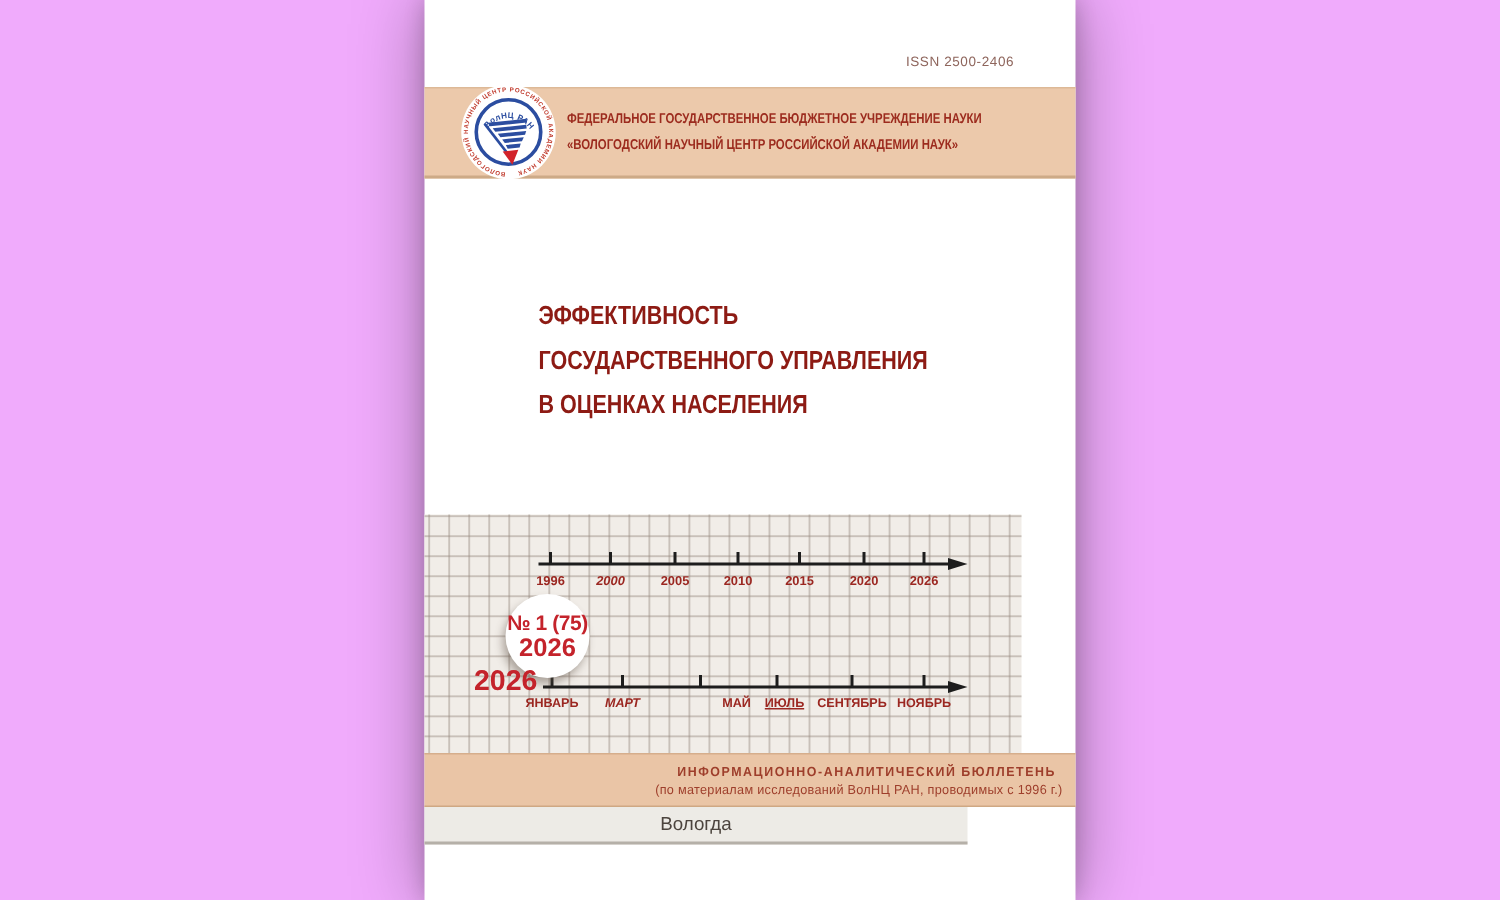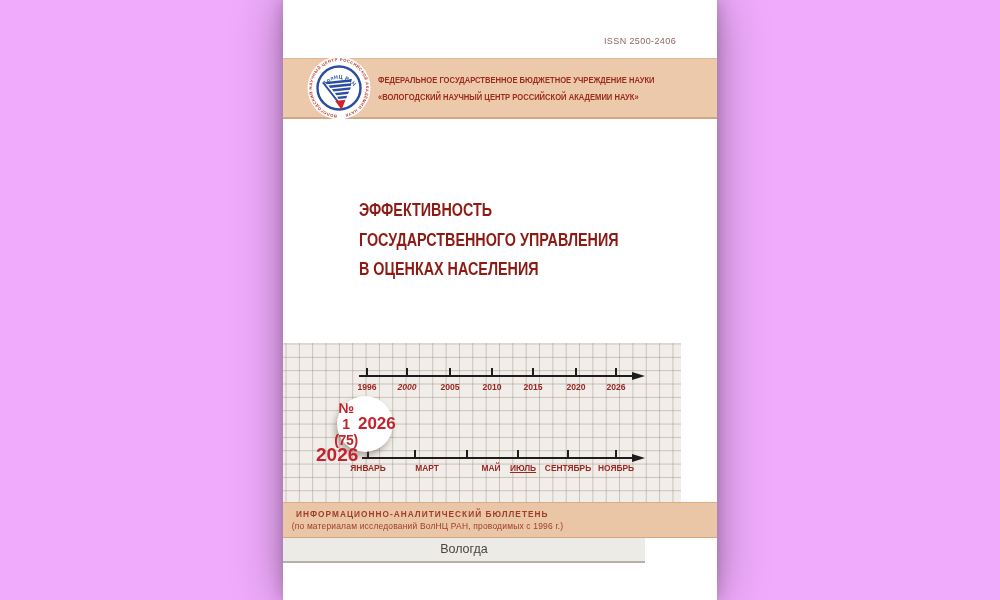--- a/index.html
+++ b/index.html
@@ -25,28 +25,28 @@
   .tl-line{position:absolute;height:1.6px;background:#1d1d1d;}
   .tl-arrow{position:absolute;width:0;height:0;border-left:13px solid #1d1d1d;
             border-top:4px solid transparent;border-bottom:4px solid transparent;}
   .tick{position:absolute;width:1.6px;height:8px;background:#1d1d1d;}
   .yl{position:absolute;transform:translateX(-50%);font-weight:bold;font-size:8.6px;
       color:#9b2721;white-space:nowrap;top:39px;}
   .ml{position:absolute;transform:translateX(-50%);font-weight:bold;font-size:8.4px;
       color:#9b2721;white-space:nowrap;top:120px;}
   .badge{position:absolute;left:54px;top:53px;width:56px;height:56px;border-radius:50%;
          background:#ffffff;box-shadow:-2px 4px 6px rgba(90,78,66,.45);
-         display:flex;flex-direction:row;align-items:center;justify-content:center;
+         display:flex;flex-direction:column;align-items:center;justify-content:center;
          color:#c4232b;font-weight:bold;text-align:center;}
   .badge .b1{font-size:14px;letter-spacing:-.3px;line-height:16px;}
   .badge .b2{font-size:17px;line-height:18px;}
   .edition-year{position:absolute;left:33px;top:101px;font-size:19px;font-weight:bold;color:#c4232b;}
   .info-band{position:absolute;left:0;top:502px;width:434px;height:36px;background:#eac5a6;
              border-top:1px solid #d6ae8c;border-bottom:1px solid #cfa883;box-sizing:border-box;
-             color:#9e3e2b;text-align:left;}
+             color:#9e3e2b;text-align:right;}
   .info-band .l1{margin-top:6px;font-weight:bold;font-size:8.8px;letter-spacing:1.1px;
                  transform:scaleX(.94);}
   .info-band .l2{margin-top:2px;font-size:8.8px;letter-spacing:.2px;transform:scaleX(.96);}
   .city-band{position:absolute;left:0;top:538px;width:362px;height:25px;background:#edebe6;
              border-bottom:2px solid #b5b0a8;box-sizing:border-box;text-align:center;
              font-size:12.5px;color:#4c443e;line-height:23px;}
 </style>
 </head>
 <body>
 
@@ -115,21 +115,21 @@
       <div>
         <div class="tl-line" style="left:79px;top:114px;width:270px;"></div>
         <div class="tl-arrow" style="left:349px;top:110.8px;"></div>
         <div class="tick" style="left:84.2px;top:107px;"></div>
         <div class="tick" style="left:131.2px;top:107px;"></div>
         <div class="tick" style="left:183.2px;top:107px;"></div>
         <div class="tick" style="left:234.2px;top:107px;"></div>
         <div class="tick" style="left:284.2px;top:107px;"></div>
         <div class="tick" style="left:332.2px;top:107px;"></div>
         <span class="ml" style="left:85px;">ЯНВАРЬ</span>
-        <span class="ml" style="left:144px;">МАРТ</span>
+        <span class="ml" style="left:132px;font-style:italic;">МАРТ</span>
         <span class="ml" style="left:184px;margin-left:24px;">МАЙ</span>
         <span class="ml" style="left:240px;text-decoration:underline;">ИЮЛЬ</span>
         <span class="ml" style="left:285px;">СЕНТЯБРЬ</span>
         <span class="ml" style="left:333px;">НОЯБРЬ</span>
       </div>
 
       <div class="badge">
         <div class="b1">№ 1 (75)</div>
         <div class="b2">2026</div>
       </div>

